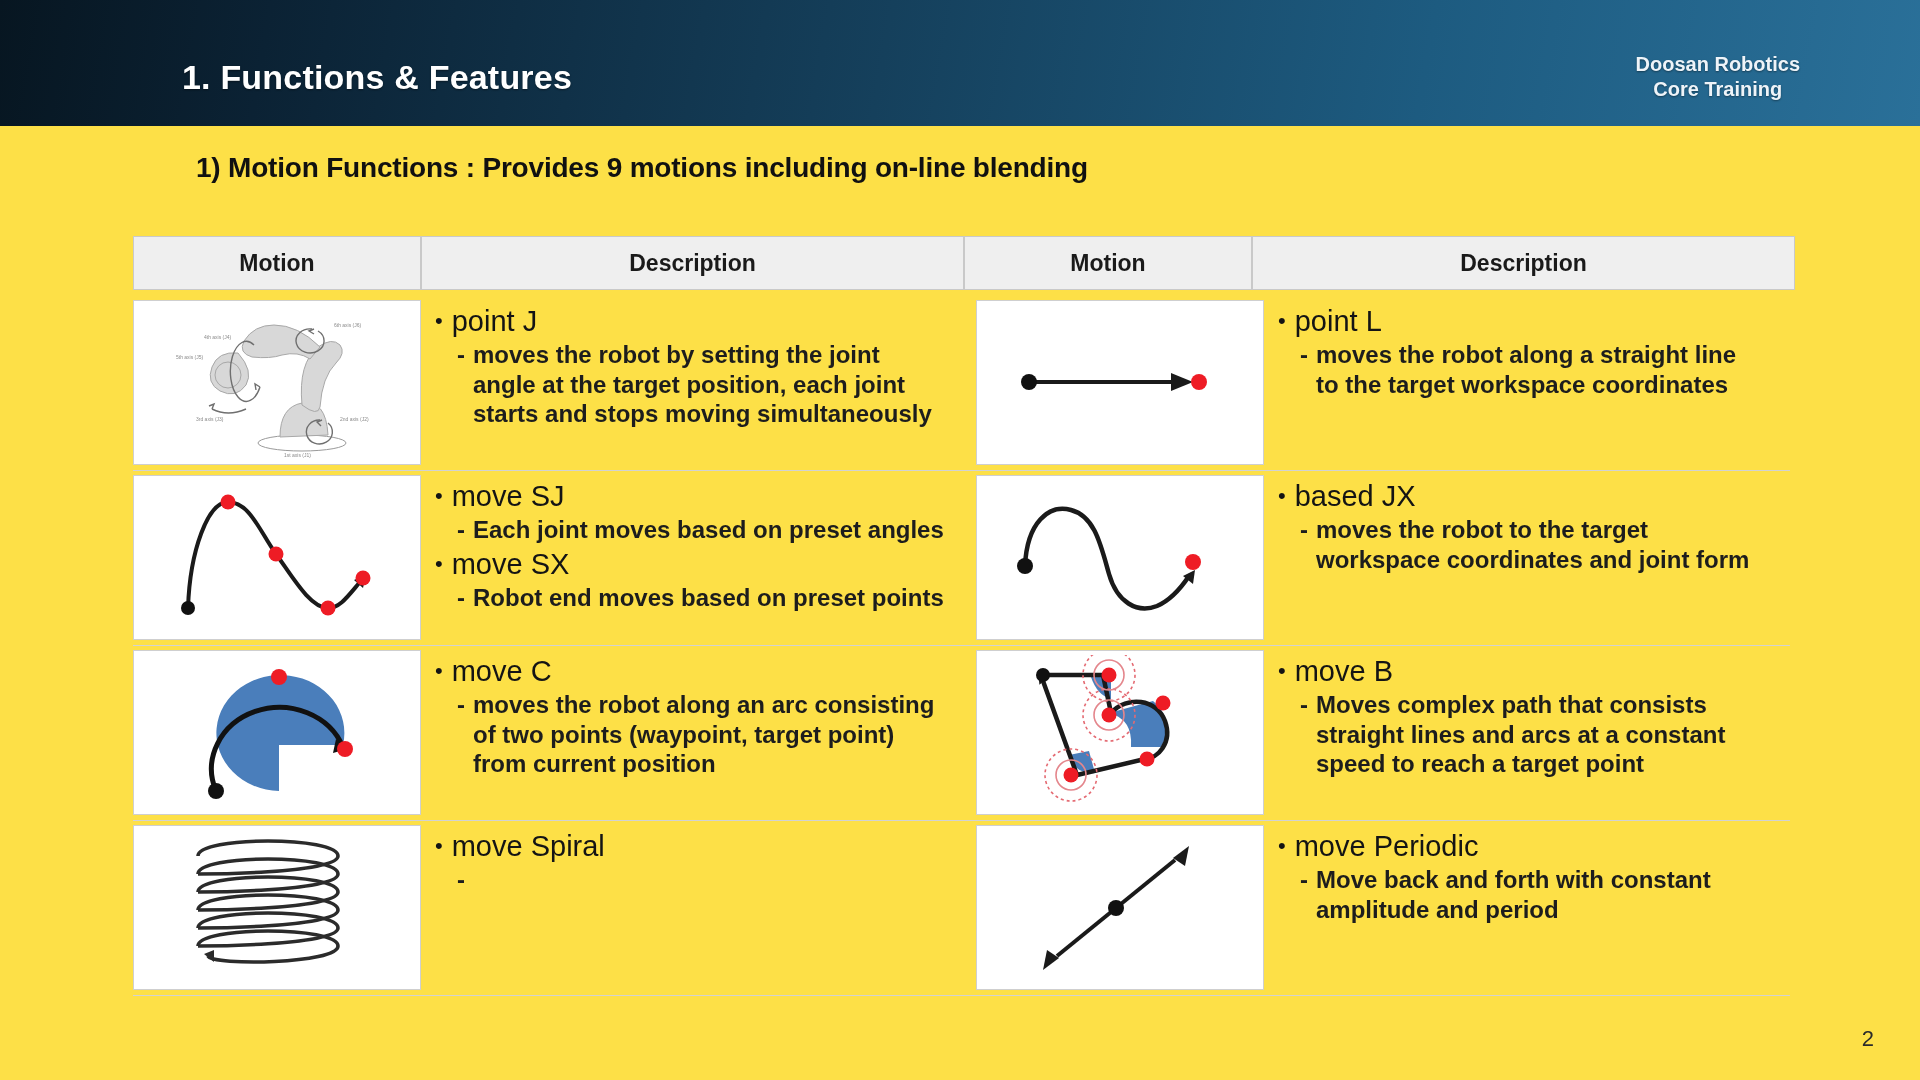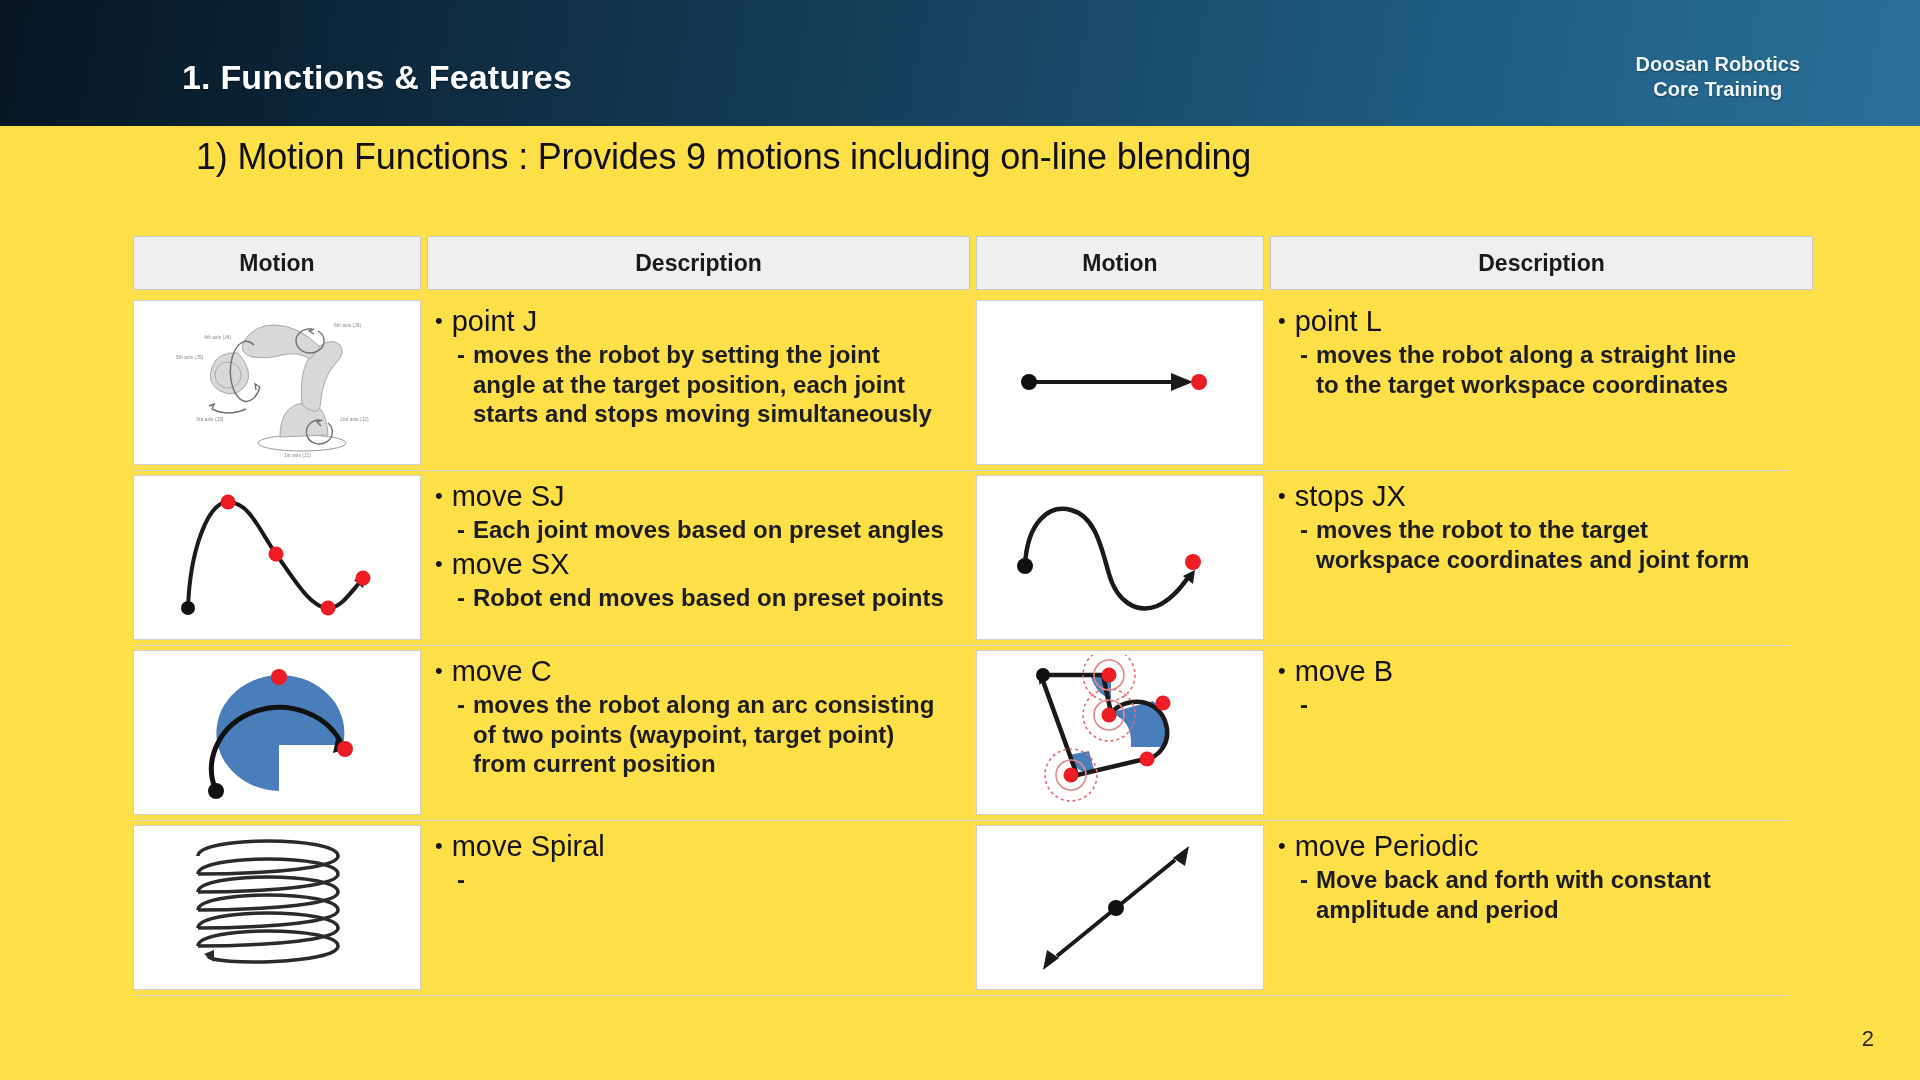--- a/index.html
+++ b/index.html
@@ -22,29 +22,29 @@
     text-shadow:0 1px 2px rgba(0,0,0,.45);
   }
   .header-brand {
     position:absolute; right:120px; top:52px;
     text-align:center; color:#eef4f9; font-size:20px; font-weight:bold; line-height:1.25;
     text-shadow:0 1px 2px rgba(0,0,0,.4);
   }
 
   
   .subtitle {
-    position:absolute; left:196px; top:136px;
-    font-size:36px; font-weight:normal; color:#111111; letter-spacing:-0.2px;
+    position:absolute; left:196px; top:152px;
+    font-size:28px; font-weight:bold; color:#111111; letter-spacing:-0.2px;
   }
 
   
   .table {
     position:absolute; left:133px; top:236px; width:1657px;
   }
-  .thead { display:flex; gap:6px; }
+  .thead { display:flex; }
   .th {
     height:54px; border:1px solid #c9c9c9; background:#efefef;
     display:flex; align-items:center; justify-content:center;
     font-size:23px; font-weight:bold; color:#1a1a1a;
   }
   .col-motion { width:288px; flex:0 0 288px; }
   .col-desc   { width:543px; flex:0 0 543px; }
 
   .row { display:flex; gap:6px; margin-top:10px; position:relative; }
   .row + .row { margin-top:10px; }
@@ -208,21 +208,21 @@
         <svg width="270" height="155" viewBox="0 0 270 155">
           <path d="M40 86 C42 42, 64 24, 86 30 C110 36, 116 66, 124 94 C132 122, 152 134, 172 126 C186 120, 196 108, 204 96" fill="none" stroke="#1a1a1a" stroke-width="4.5"></path>
           <path d="M198 96 l12,-6 l-2,14 z" fill="#1a1a1a"></path>
           <circle cx="40" cy="86" r="8" fill="#111111"></circle>
           <circle cx="208" cy="82" r="8" fill="#ee1c25"></circle>
         </svg>
       </div>
       <div class="cell-desc">
         <div class="bullet-line">
           <span class="bullet-dot">•</span>
-          <span>stops JX</span>
+          <span>based JX</span>
         </div>
         <div class="sub-line">
           <span class="dash">-</span>
           <span class="sub-text">moves the robot to the target
 workspace coordinates and joint form</span>
         </div>
       </div>
       <div class="rowsep"></div>
     </div>
 
@@ -283,20 +283,23 @@
           <circle cx="162" cy="104" r="7.5" fill="#ee1c25"></circle>
         </svg>
       </div>
       <div class="cell-desc">
         <div class="bullet-line">
           <span class="bullet-dot">•</span>
           <span>move B</span>
         </div>
         <div class="sub-line">
           <span class="dash">-</span>
+          <span class="sub-text">Moves complex path that consists
+straight lines and arcs at a constant
+speed to reach a target point</span>
         </div>
       </div>
       <div class="rowsep"></div>
     </div>
 
     <div class="row">
       <div class="cell-motion">
 
         <svg width="270" height="155" viewBox="0 0 270 155">
           <g fill="none" stroke="#2b2b2b" stroke-width="3.6">

